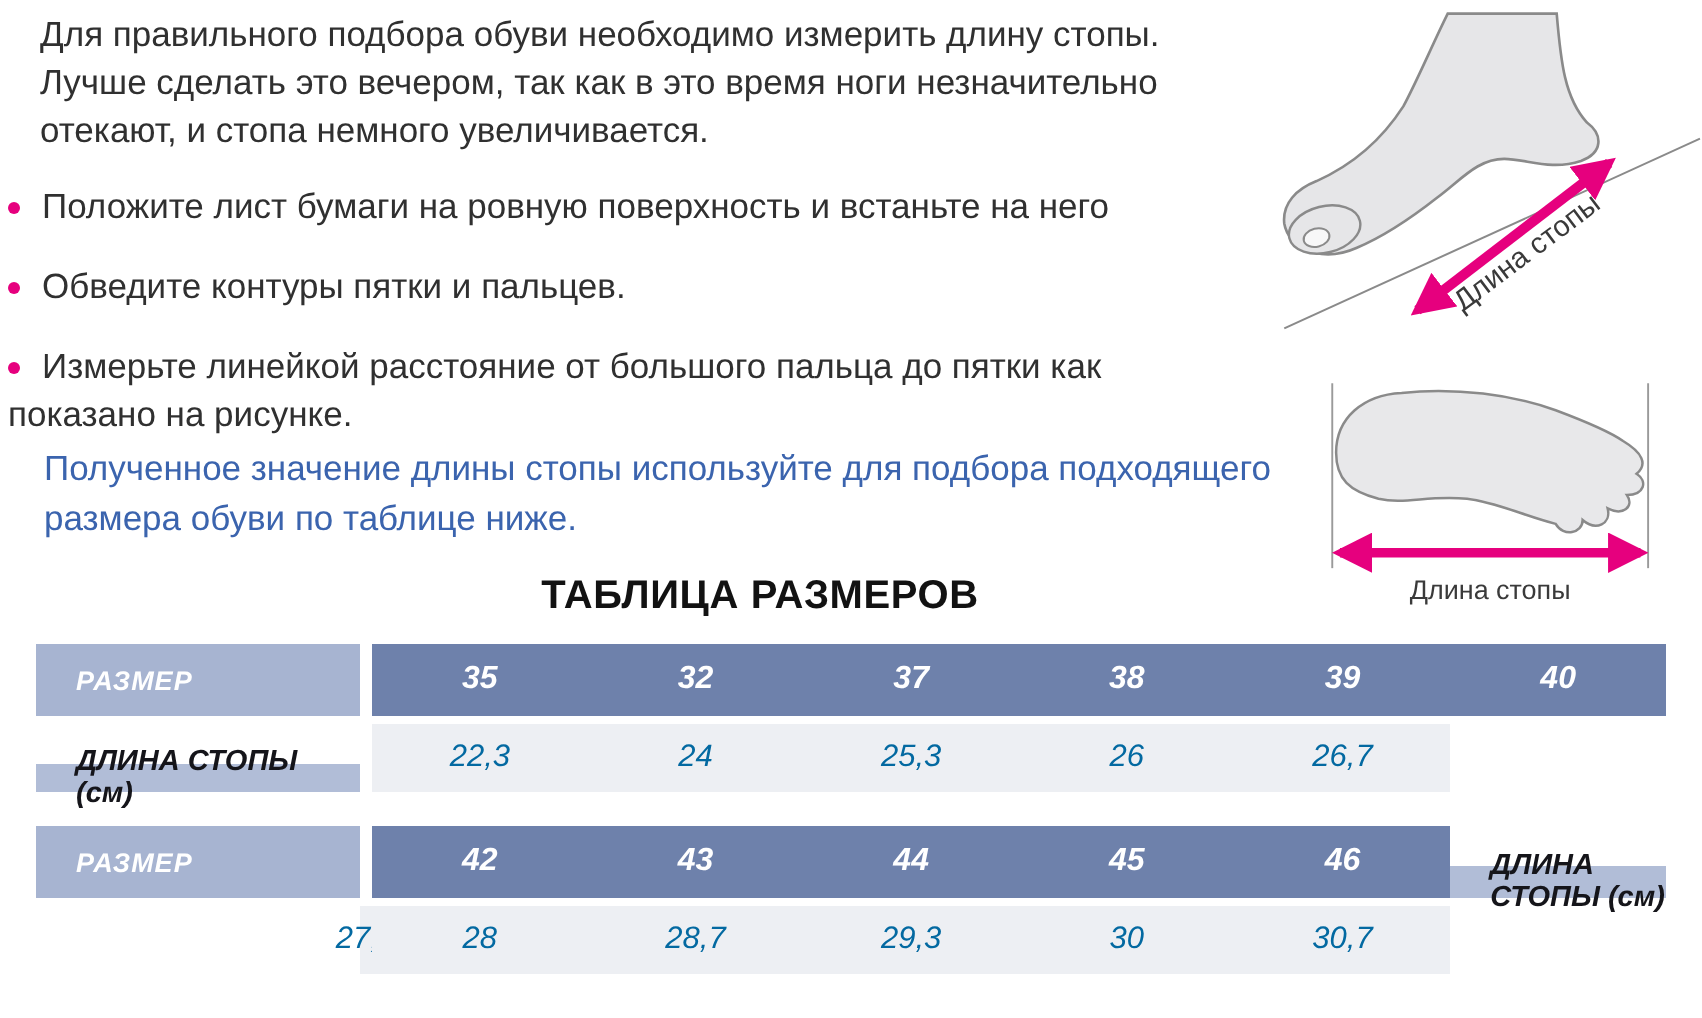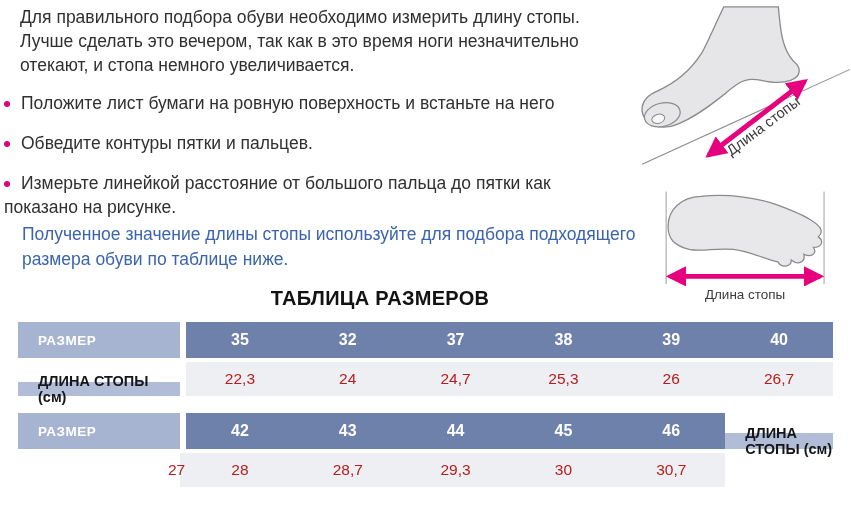--- a/index.html
+++ b/index.html
@@ -34,35 +34,36 @@
     text-align:center; font-size:20px; font-weight:700; color:#121212;
     letter-spacing:0.3px;
   }
   
   .sizetable {
     position:absolute; left:18px; width:815px;
     display:grid;
     grid-template-columns:162px 6px repeat(6, 1fr);
     grid-template-rows:36px 34px;
     row-gap:4px;
+    font-style:italic;
   }
   .sizetable.t1 { top:322px; }
   .sizetable.t2 { top:413px; }
   .cell { display:flex; align-items:center; justify-content:center; }
   .gapcell { background:#ffffff; }
   .label-size {
     background:#a7b4d1; color:#ffffff; font-weight:700; font-size:13.5px;
     letter-spacing:0.5px; justify-content:flex-start; padding-left:20px;
   }
   .label-length {
     background:#b1bdd7; color:#15151a; font-weight:700; font-size:14.5px;
     justify-content:flex-start; padding-left:20px;margin-top:20px;
   }
   .size-cell { background:#6e81ab; color:#ffffff; font-weight:700; font-size:16px; }
-  .value-cell { background:#edeff3; color:#b91c1c; font-size:15.5px;text-align:right; }
+  .value-cell { background:#edeff3; color:#0369a1; font-size:15.5px;text-align:right; }
 </style>
 </head>
 <body>
 
 <div class="intro">
   <div class="pline">Для правильного подбора обуви необходимо измерить длину стопы.</div>
   <div class="pline">Лучше сделать это вечером, так как в это время ноги незначительно</div>
   <div class="pline">отекают, и стопа немного увеличивается.</div>
 </div>
 
@@ -142,21 +143,20 @@
   <div class="cell size-cell">35</div>
   <div class="cell size-cell">32</div>
   <div class="cell size-cell">37</div>
   <div class="cell size-cell">38</div>
   <div class="cell size-cell">39</div>
   <div class="cell size-cell">40</div>
   <div class="cell label-length">ДЛИНА СТОПЫ (см)</div>
   <div class="gapcell"></div>
   <div class="cell value-cell">22,3</div>
   <div class="cell value-cell">24</div>
-  <div class="cell value-cell">24,7</div>
   <div class="cell value-cell">25,3</div>
   <div class="cell value-cell">26</div>
   <div class="cell value-cell">26,7</div>
 </div>
 
 <div class="sizetable t2">
   <div class="cell label-size">РАЗМЕР</div>
   <div class="gapcell"></div>
   <div class="cell size-cell">42</div>
   <div class="cell size-cell">43</div>

